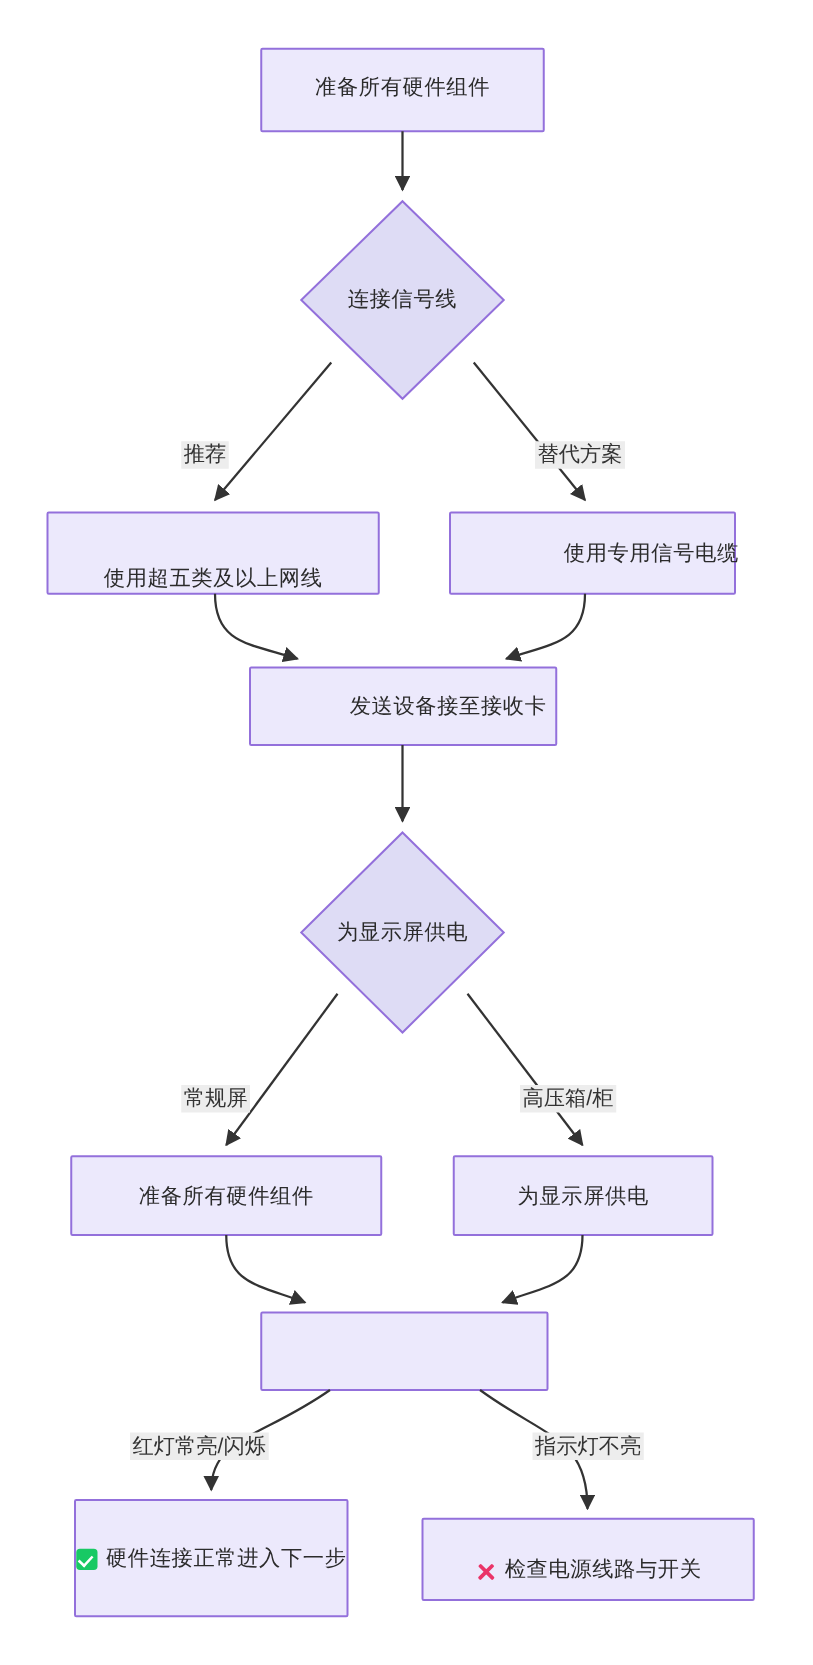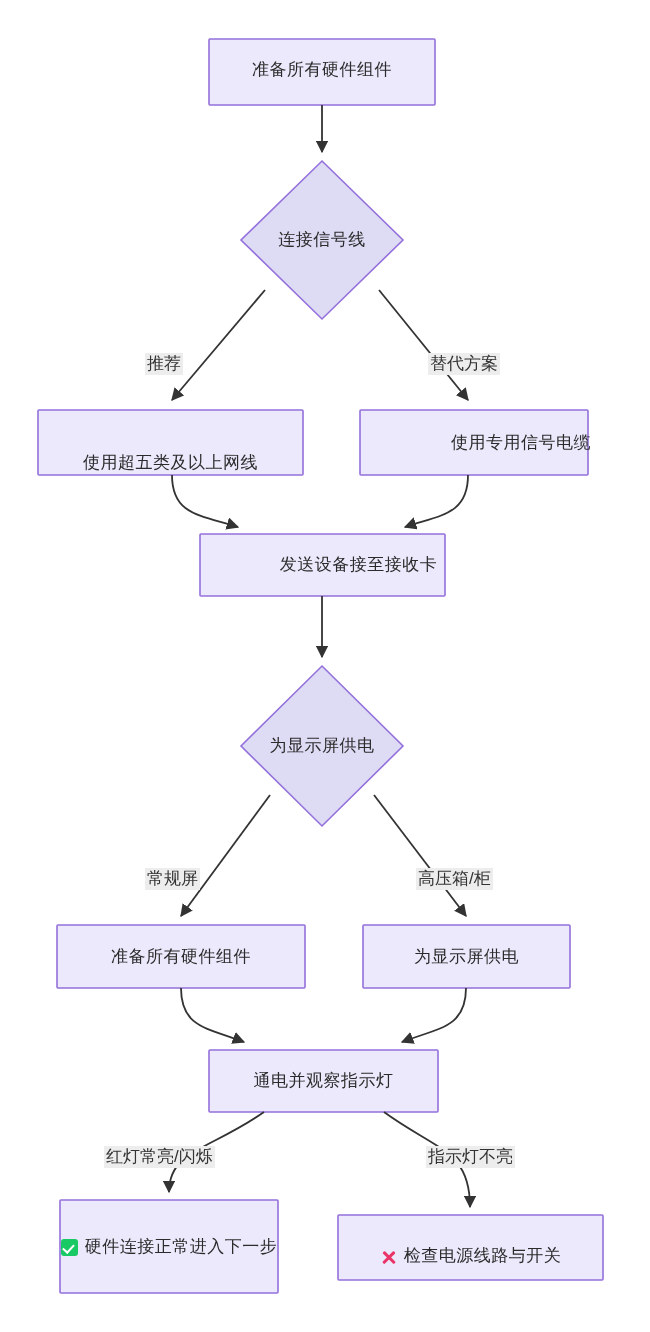--- a/index.html
+++ b/index.html
@@ -197,23 +197,20 @@
   </div>
 
   <div class="node-label" style="left:57px; top:925px; width:248px; height:63px;">
     <span>准备所有硬件组件</span>
   </div>
 
   <div class="node-label" style="left:363px; top:925px; width:207px; height:63px;">
     <span>为显示屏供电</span>
   </div>
 
-  <div class="node-label" style="left:209px; top:1050px; width:229px; height:62px;">
-    <span>通电并观察指示灯</span>
-  </div>
 
   <div class="node-label multiline" style="left:60px; top:1200px; width:218px; height:93px;">
     <span class="label-row">
       <span class="icon-badge check-badge"></span>
       <span>硬件连接正常</span>
     </span>
     <span class="label-line">进入下一步</span>
   </div>
 
   <div class="node-label" style="left:338px; top:1215px; width:265px; height:81px;">

